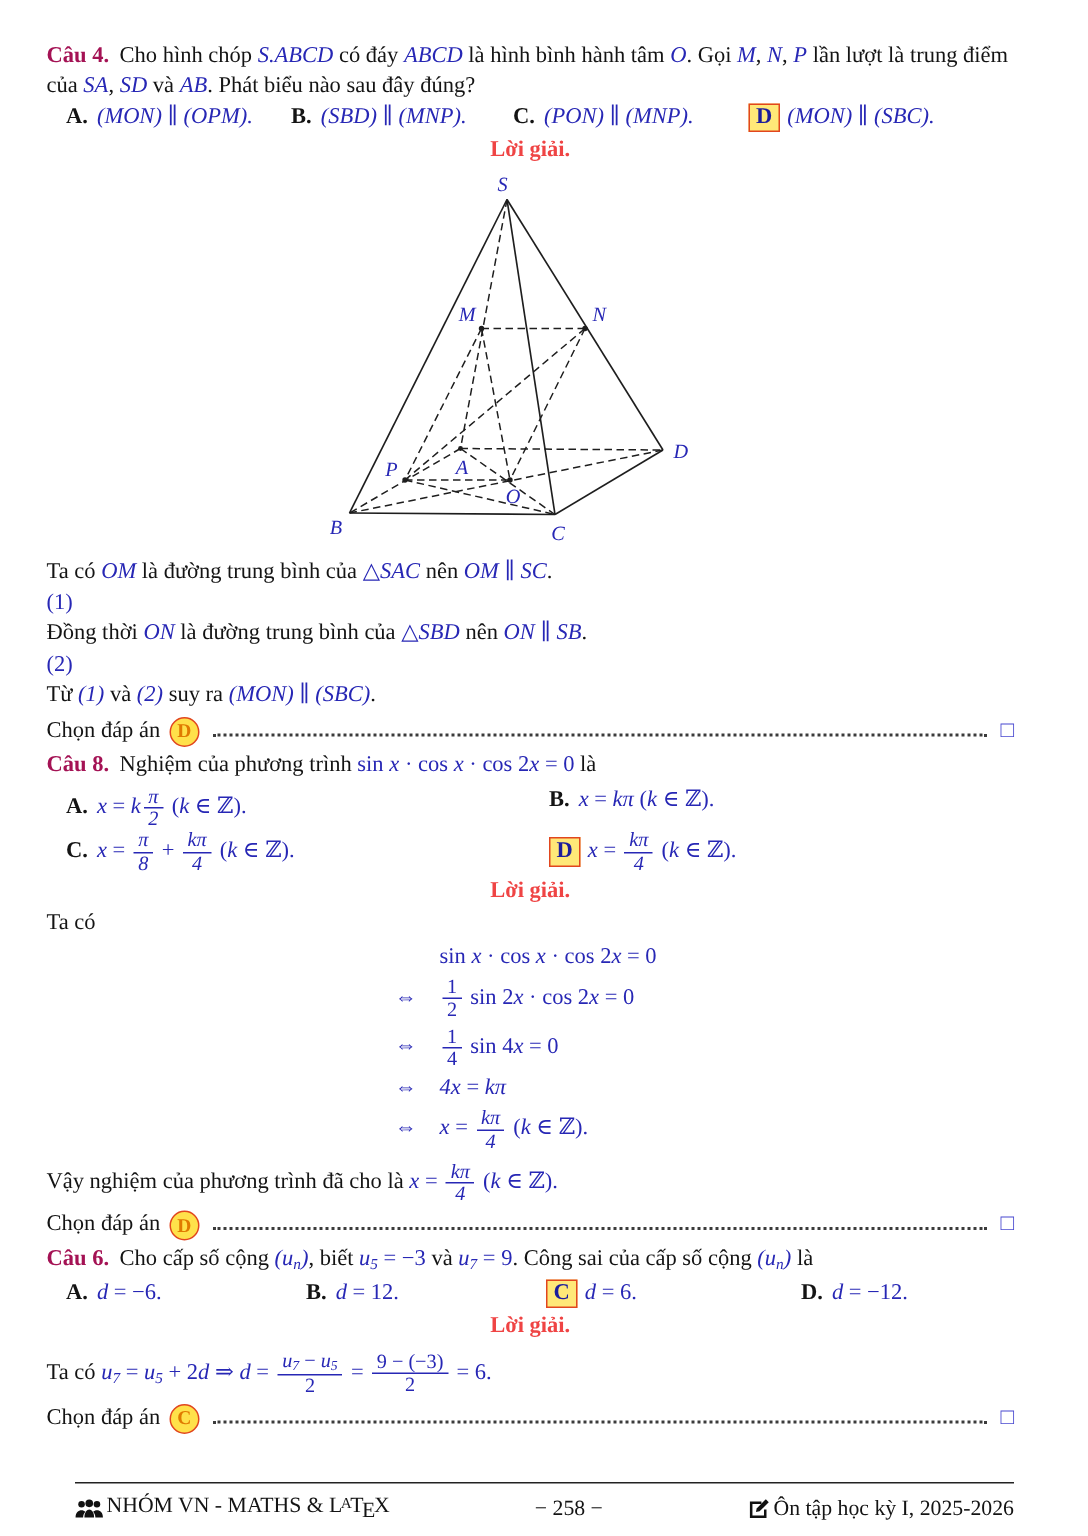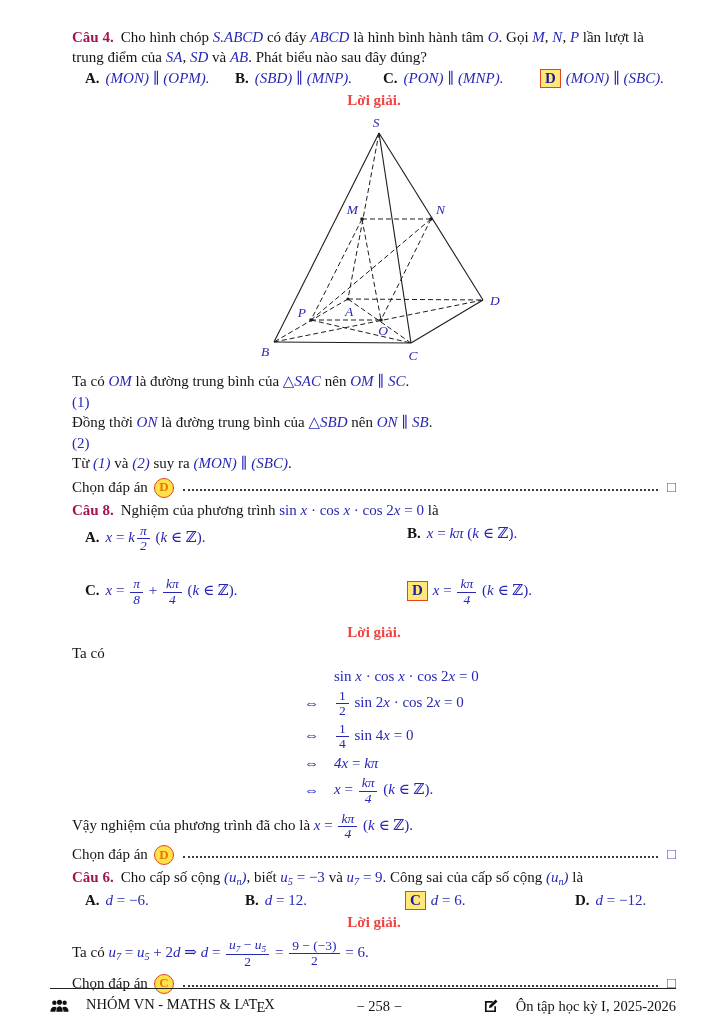--- a/index.html
+++ b/index.html
@@ -2,35 +2,35 @@
 <html><head>
 <meta charset="utf-8">
 <style>
   html,body{margin:0;padding:0;}
   body{
     width:725px;height:1024px;position:relative;overflow:hidden;
     background:#ffffff;color:#141414;
     font-family:"Liberation Serif","DejaVu Serif","DejaVu Sans",serif;
     font-size:15px;line-height:1.3;
   }
-  .content{padding:26px 49px 0 72px;}
+  .content{padding:26px 49px 0 31px;}
   
   .m{color:#2727b5;font-style:italic;}
   .mr{color:#2727b5;}
   .msub{color:#2727b5;font-style:italic;font-size:0.68em;vertical-align:-0.28em;}
   .frac{display:inline-flex;flex-direction:column;text-align:center;vertical-align:middle;
         color:#2727b5;line-height:1.05;font-size:0.9em;margin:0 2px;}
   .frac .fn{border-bottom:1.3px solid currentColor;padding:0 3px;}
   .frac .fd{padding:0 3px;}
   .qline{margin:2px 0 2px;}
   .qlabel{color:#a41254;font-weight:bold;margin-right:7px;}
   .loigiai{color:#ef4444;font-weight:bold;text-align:center;margin:2px 0 2px;}
   .optletter{font-weight:bold;margin-right:6px;}
   .optrow-q4{display:grid;grid-template-columns:150px 148px 157px 1fr;padding-left:13px;margin:2px 0;}
-  .optgrid-q5{display:grid;grid-template-columns:322px 1fr;padding-left:13px;row-gap:24px;margin:4px 0 16px;}
+  .optgrid-q5{display:grid;grid-template-columns:322px 1fr;padding-left:13px;row-gap:0;margin:4px 0 2px;}
   .optrow-q6{display:grid;grid-template-columns:160px 160px 170px 1fr;padding-left:13px;margin:3px 0 2px;}
   .opt{white-space:nowrap;}
   .badge-sq{display:inline-block;border:1.5px solid #e1461e;background:#ffe878;color:#1c1c9c;
             font-weight:bold;padding:0 4px;margin-right:5px;line-height:1.15;}
   .badge-c{display:inline-flex;justify-content:center;align-items:center;width:18px;height:18px;
            border:1.6px solid #e1461e;border-radius:50%;background:#ffe14a;color:#e07a00;
            font-weight:bold;font-size:13px;margin-left:6px;}
   .chon{display:flex;margin:4px 0 3px;}
   .leader{flex:1;height:11px;border-bottom:2px dotted #3c3c3c;margin:0 9px;}
   .endsq{color:#4a4ad0;font-size:15px;}
@@ -38,21 +38,21 @@
   .tagright{color:#2727b5;}
   .figwrap{width:280px;height:252px;margin:4px 0 6px 178px;position:relative;}
   .figwrap svg{display:block;}
   .eqblock{margin:2px 0 2px 232px;color:#2727b5;}
   .eqrow{display:flex;align-items:center;margin:3px 0;}
   .eqarrow{width:30px;flex:none;color:#2727b5;}
   .tall{margin:6px 0 4px;}
   .footer{position:absolute;left:50px;right:49px;bottom:7px;border-top:1.3px solid #222;
           padding-top:6px;display:flex;justify-content:space-between;align-items:center;
           font-size:14.5px;}
-  .fgroup{display:flex;align-items:center;gap:17px;}
+  .fgroup{display:flex;align-items:center;gap:2px;}
   .lx-A{font-size:0.7em;vertical-align:0.3em;margin:0 -1px;}
   .lx-E{vertical-align:-0.22em;margin:0 -1px;}
   svg text{font-family:"Liberation Serif","DejaVu Serif",serif;font-style:italic;
            font-size:13.5px;fill:#2727b5;}
 </style>
 </head>
 <body>
 
 <div class="content">
 

